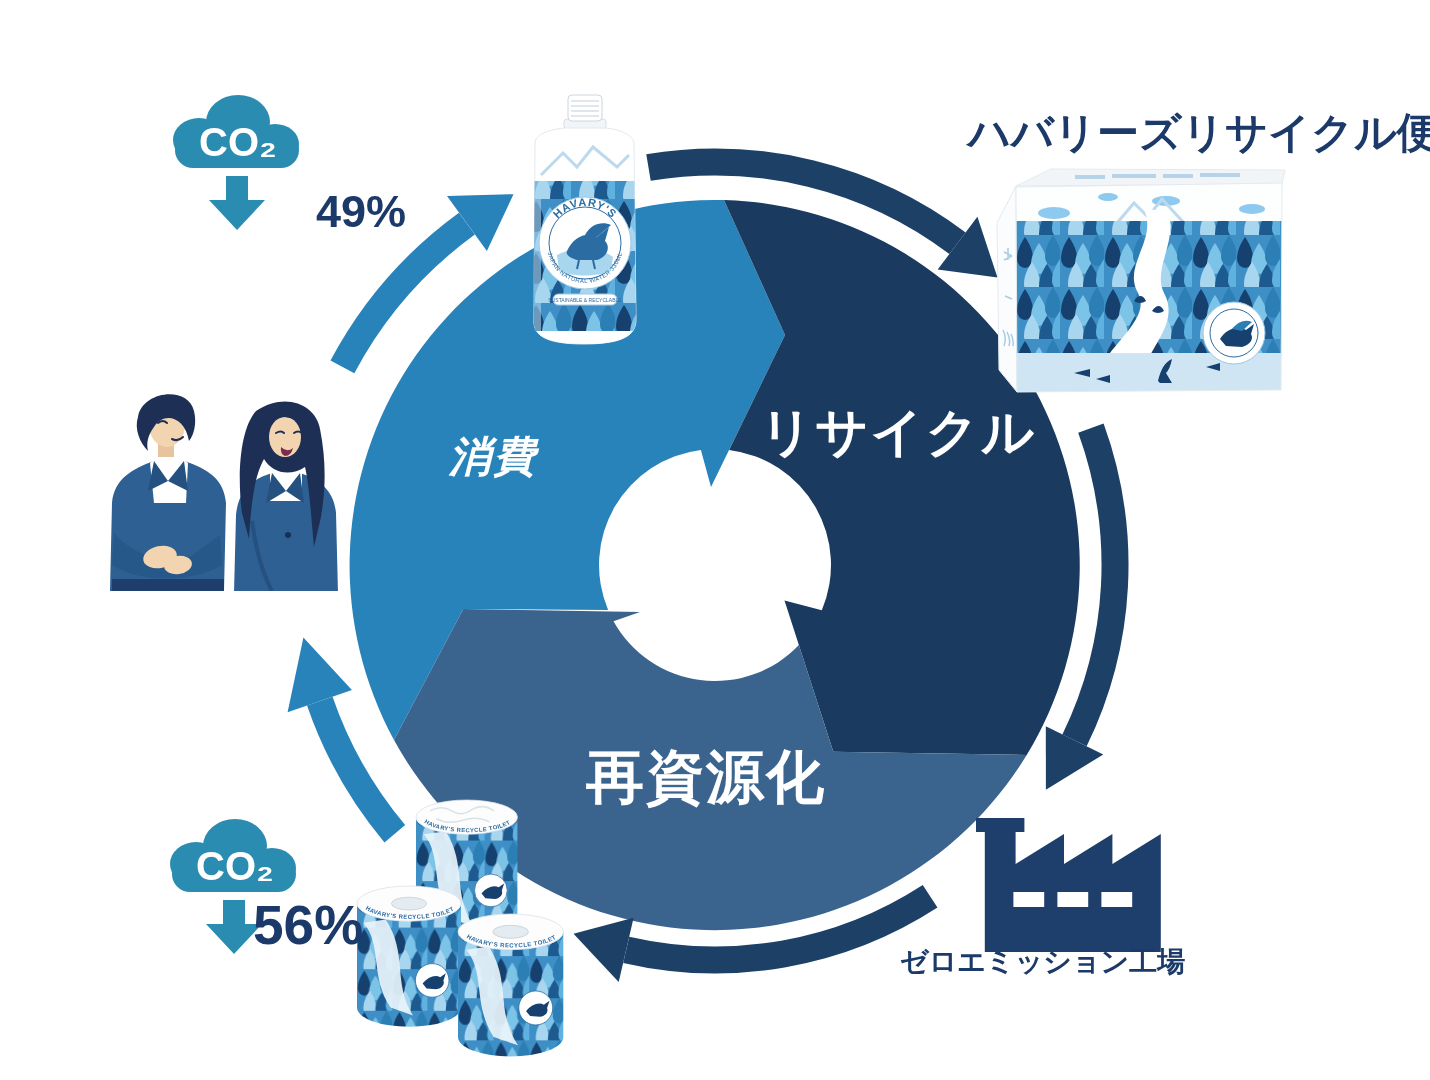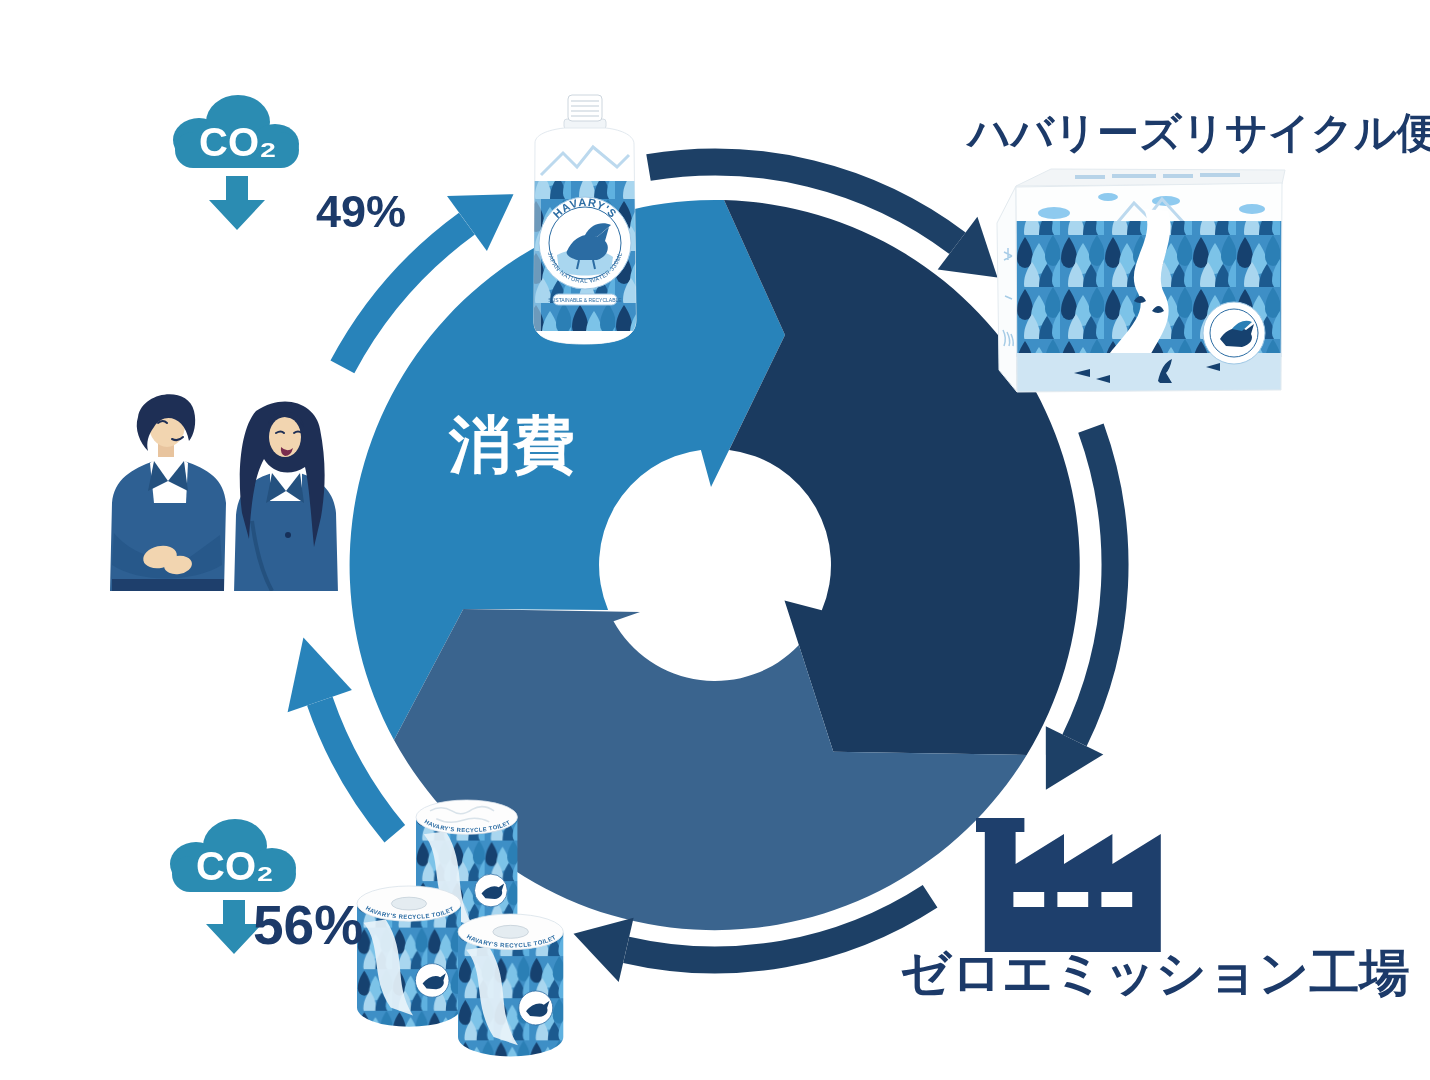--- a/index.html
+++ b/index.html
@@ -7,25 +7,25 @@
     position:relative;width:1430px;height:1080px;background:#ffffff;overflow:hidden;
     font-family:"Liberation Sans","DejaVu Sans",sans-serif;
   }
   .scene{position:absolute;left:0;top:0;}
   .lbl{position:absolute;color:#1C3A69;font-weight:800;white-space:nowrap;line-height:1;}
   .lbl.white{color:#ffffff;}
   .lbl.seg{letter-spacing:2px;text-shadow:0 0 1px rgba(255,255,255,.25);}
   .t-recycle-service{left:968px;top:112px;font-size:42px;}
   .t-49{left:299px;top:189px;font-size:45px;margin-left:17px;}
   .t-sourcing{left:82px;top:231px;font-size:40px;}
-  .t-consumption{left:449px;top:414px;font-size:62px;}
+  .t-consumption{left:449px;top:436px;font-size:42px;font-style:italic;}
   .t-recycle{left:760px;top:406px;font-size:52px;}
   .t-reresource{left:586px;top:748px;font-size:58px;}
   .t-56{left:253px;top:898px;font-size:55px;}
-  .t-factory{left:900px;top:948px;font-size:50px;}
+  .t-factory{left:900px;top:948px;font-size:28px;}
 </style>
 </head>
 <body>
 
 <div class="canvas">
 
 <svg class="scene" width="1430" height="1080" viewBox="0 0 1430 1080">
   <defs>
     <path id="tdrop" d="M8,0 C12,6 16,13 16,22 A8,9 0 1 1 0,22 C0,13 4,6 8,0 Z"></path>
     <pattern id="treepat" patternUnits="userSpaceOnUse" width="44" height="52">
@@ -257,17 +257,19 @@
       <path d="M181,64 q6,6 12,1 q-2,8 -8,8 q-5,-2 -4,-9 Z" fill="#7A2D4E"></path>
     </g>
   </g>
 </svg>
 
 <div class="lbl t-recycle-service">ハバリーズリサイクル便</div>
 
 <div class="lbl t-49">49%</div>
 
 <div class="lbl white seg t-consumption">消費</div>
+<div class="lbl white seg t-recycle">リサイクル</div>
+<div class="lbl white seg t-reresource">再資源化</div>
 
 <div class="lbl t-56">56%</div>
 <div class="lbl t-factory">ゼロエミッション工場</div>
 
 </div>
 
 </body></html>

